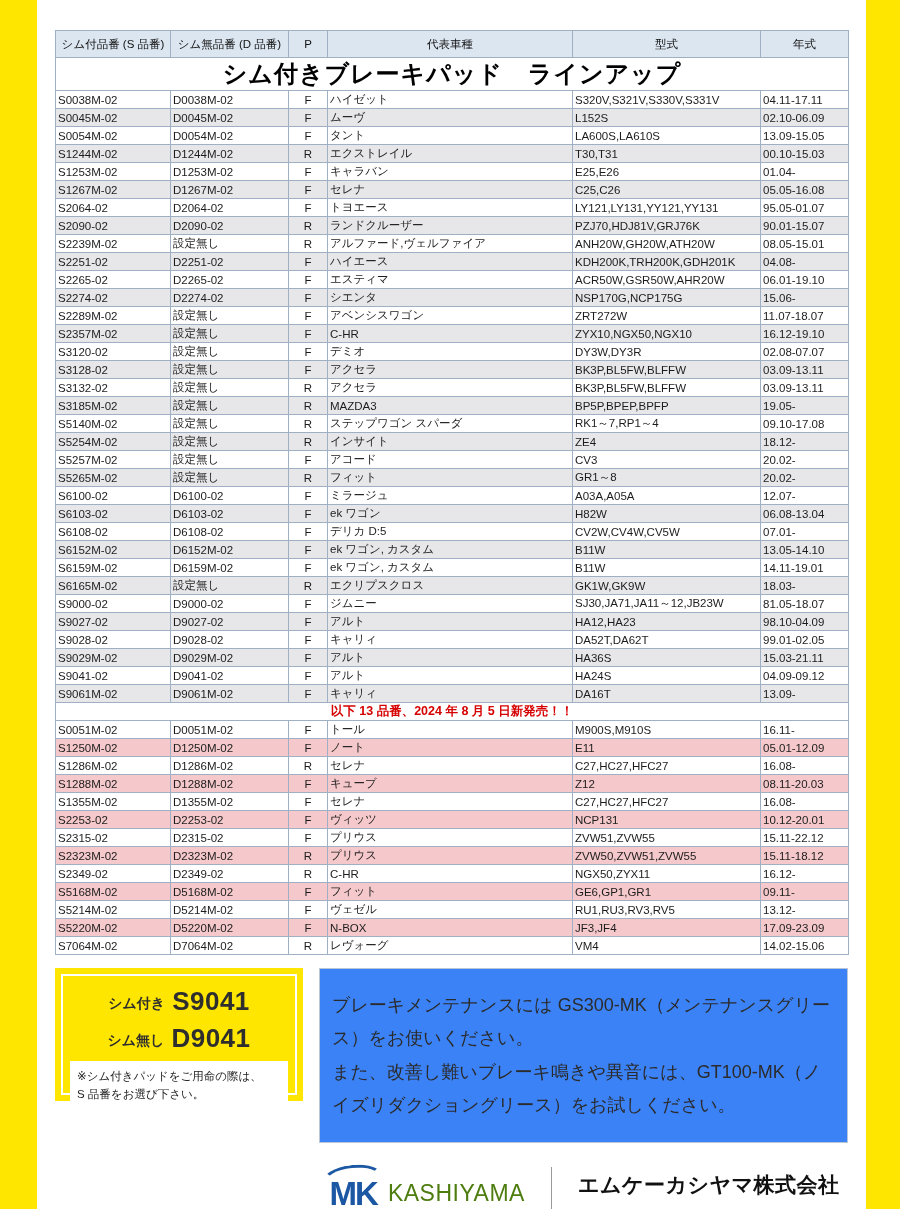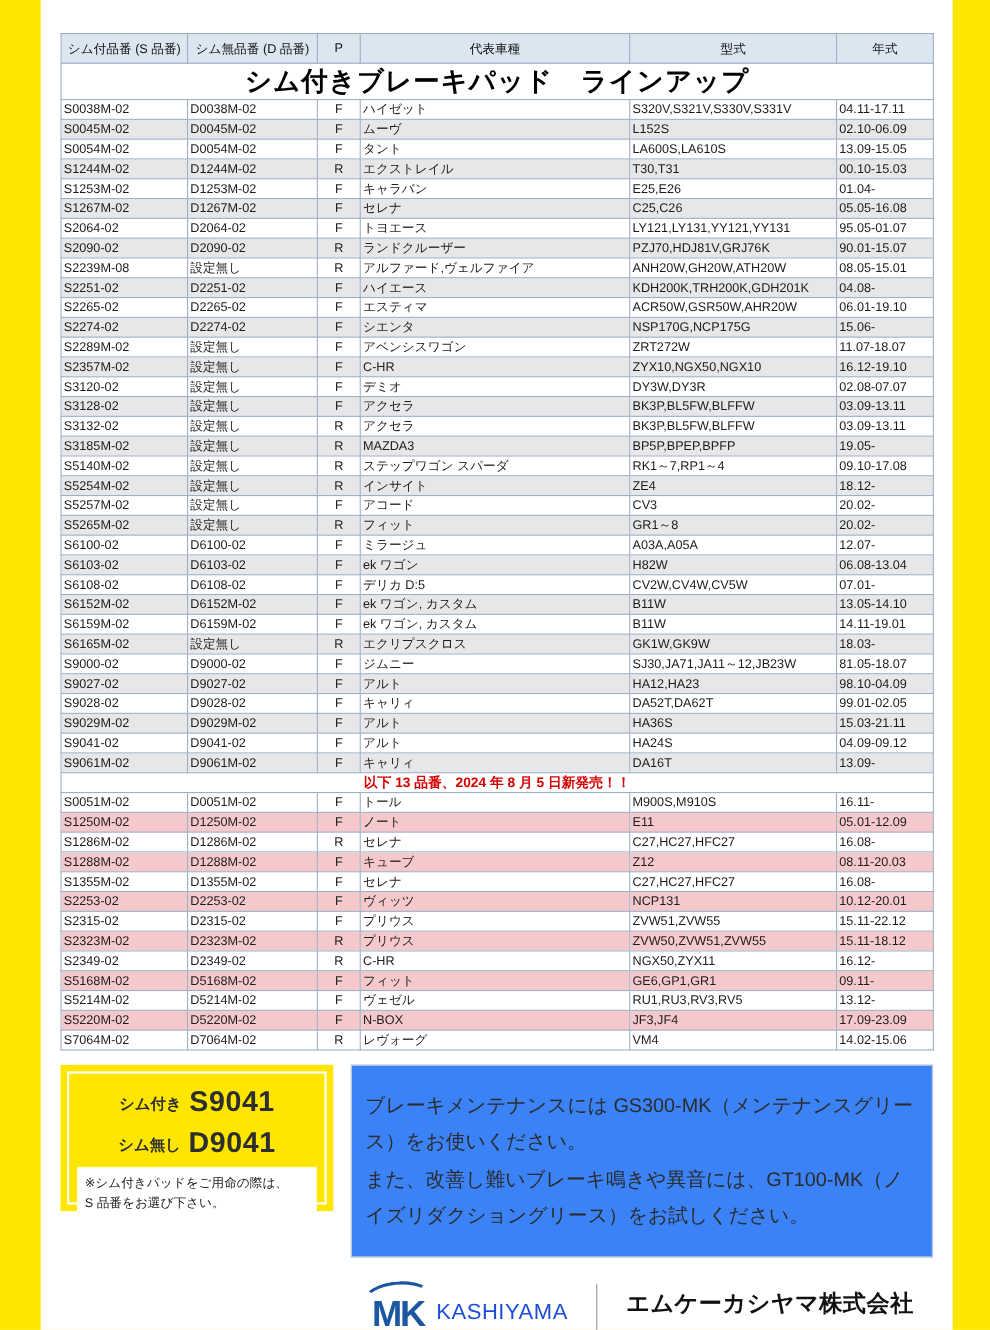--- a/index.html
+++ b/index.html
@@ -63,21 +63,21 @@
     border:1px solid #b9c6d8; background:#3b82f6;
     padding:20px 12px; font-size:18px; line-height:1.85; color:#2b2b2b;
   }
   .brand-row { display:flex; align-items:flex-start; justify-content:center; margin-top:24px; gap:26px; }
   .logo { display:flex; align-items:center; gap:9px; margin-top:10px; }
   .mk-emblem { position:relative; display:inline-block; line-height:1; padding:0 2px; }
   .mk-emblem .mk { font-weight:900; font-size:33px; color:#1b57a3; letter-spacing:-2px; }
   .mk-emblem i { position:absolute; box-sizing:border-box; width:62px; height:30px; border:3px solid #1b57a3; border-radius:50%; }
   .mk-emblem i.arc-top { left:-6px; top:-12px; border-bottom-color:transparent; border-left-color:transparent; border-right-color:transparent; transform:rotate(-6deg); }
   .mk-emblem i.arc-bottom { left:-2px; bottom:-12px; border-top-color:transparent; border-left-color:transparent; border-right-color:transparent; transform:rotate(-6deg); }
-  .kashiyama { color:#1d4ed8; font-size:20px; font-weight:500; letter-spacing:0.5px; }
+  .kashiyama { color:#4d7c0f; font-size:23px; font-weight:500; letter-spacing:0.5px; }
   .brand-divider { width:1px; height:58px; background:#9a9a9a; }
   .company { font-size:21px; font-weight:700; color:#111; margin-top:4px; letter-spacing:0.5px; }
 </style>
 </head>
 <body>
 
 <div class="sheet">
 
   <div class="table-wrap">
     <table class="lineup">
@@ -161,21 +161,21 @@
           </tr>
           <tr>
             <td class="c-s">S2090-02</td>
             <td class="c-d">D2090-02</td>
             <td class="c-p">R</td>
             <td class="c-model">ランドクルーザー</td>
             <td class="c-type">PZJ70,HDJ81V,GRJ76K</td>
             <td class="c-year">90.01-15.07</td>
           </tr>
           <tr>
-            <td class="c-s">S2239M-08</td>
+            <td class="c-s">S2239M-02</td>
             <td class="c-d">設定無し</td>
             <td class="c-p">R</td>
             <td class="c-model">アルファード,ヴェルファイア</td>
             <td class="c-type">ANH20W,GH20W,ATH20W</td>
             <td class="c-year">08.05-15.01</td>
           </tr>
           <tr>
             <td class="c-s">S2251-02</td>
             <td class="c-d">D2251-02</td>
             <td class="c-p">F</td>

